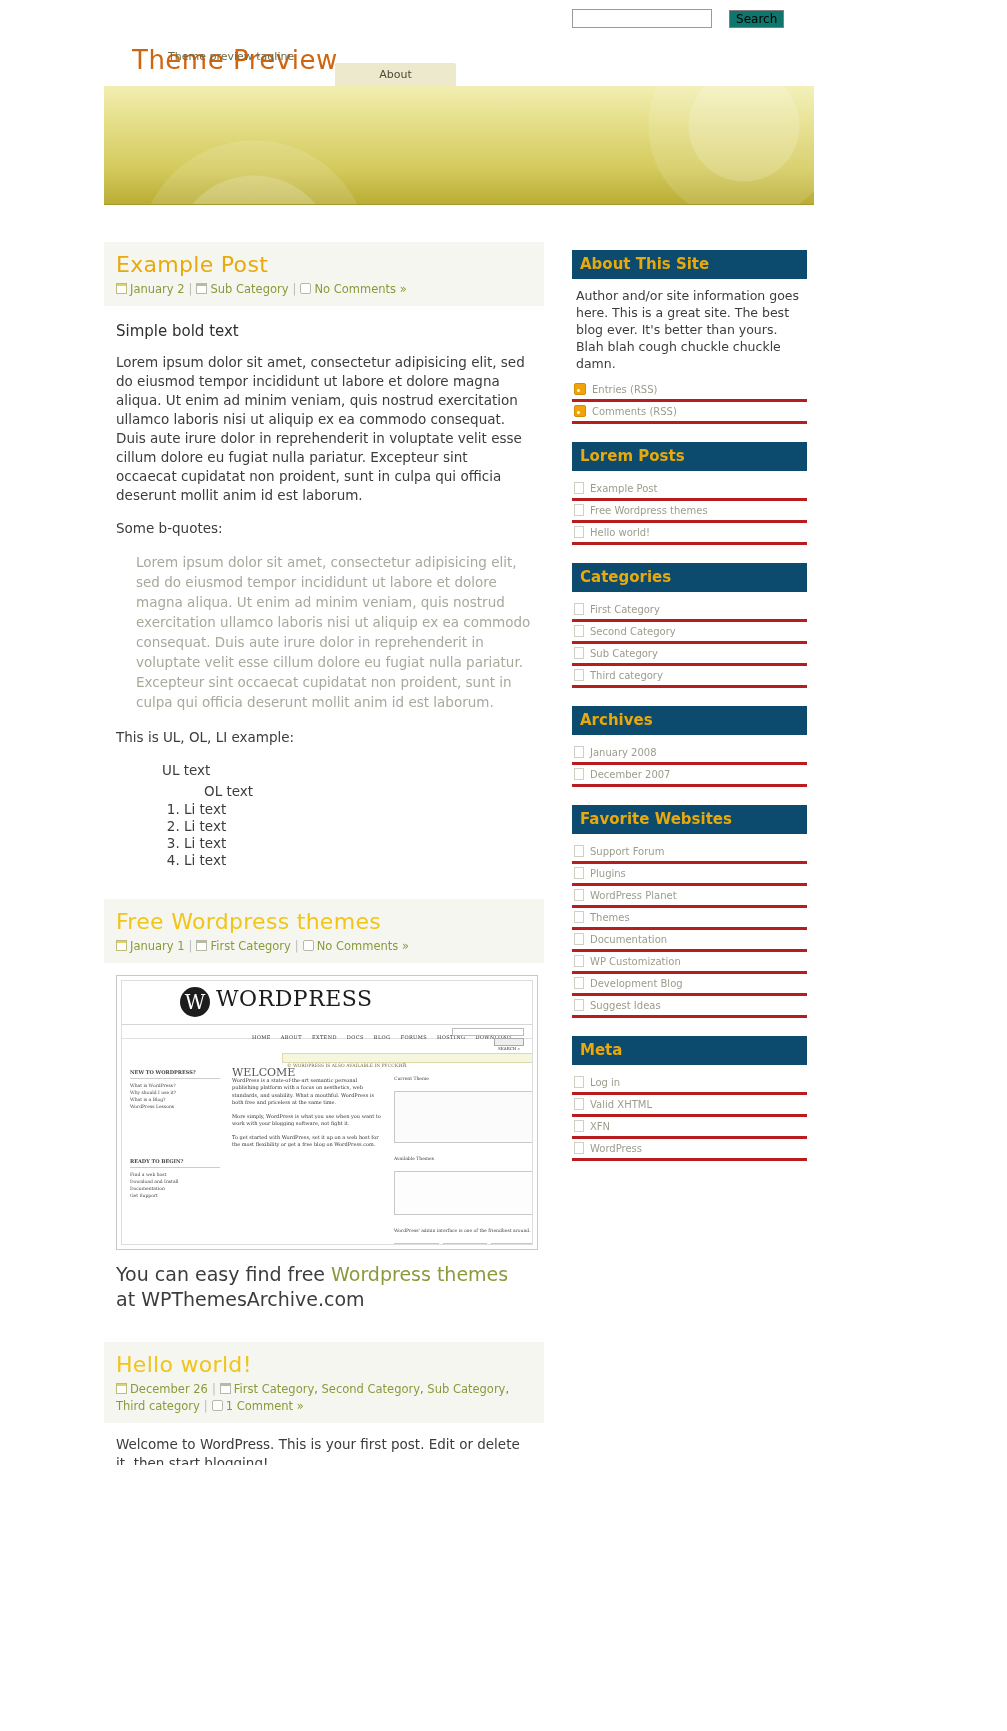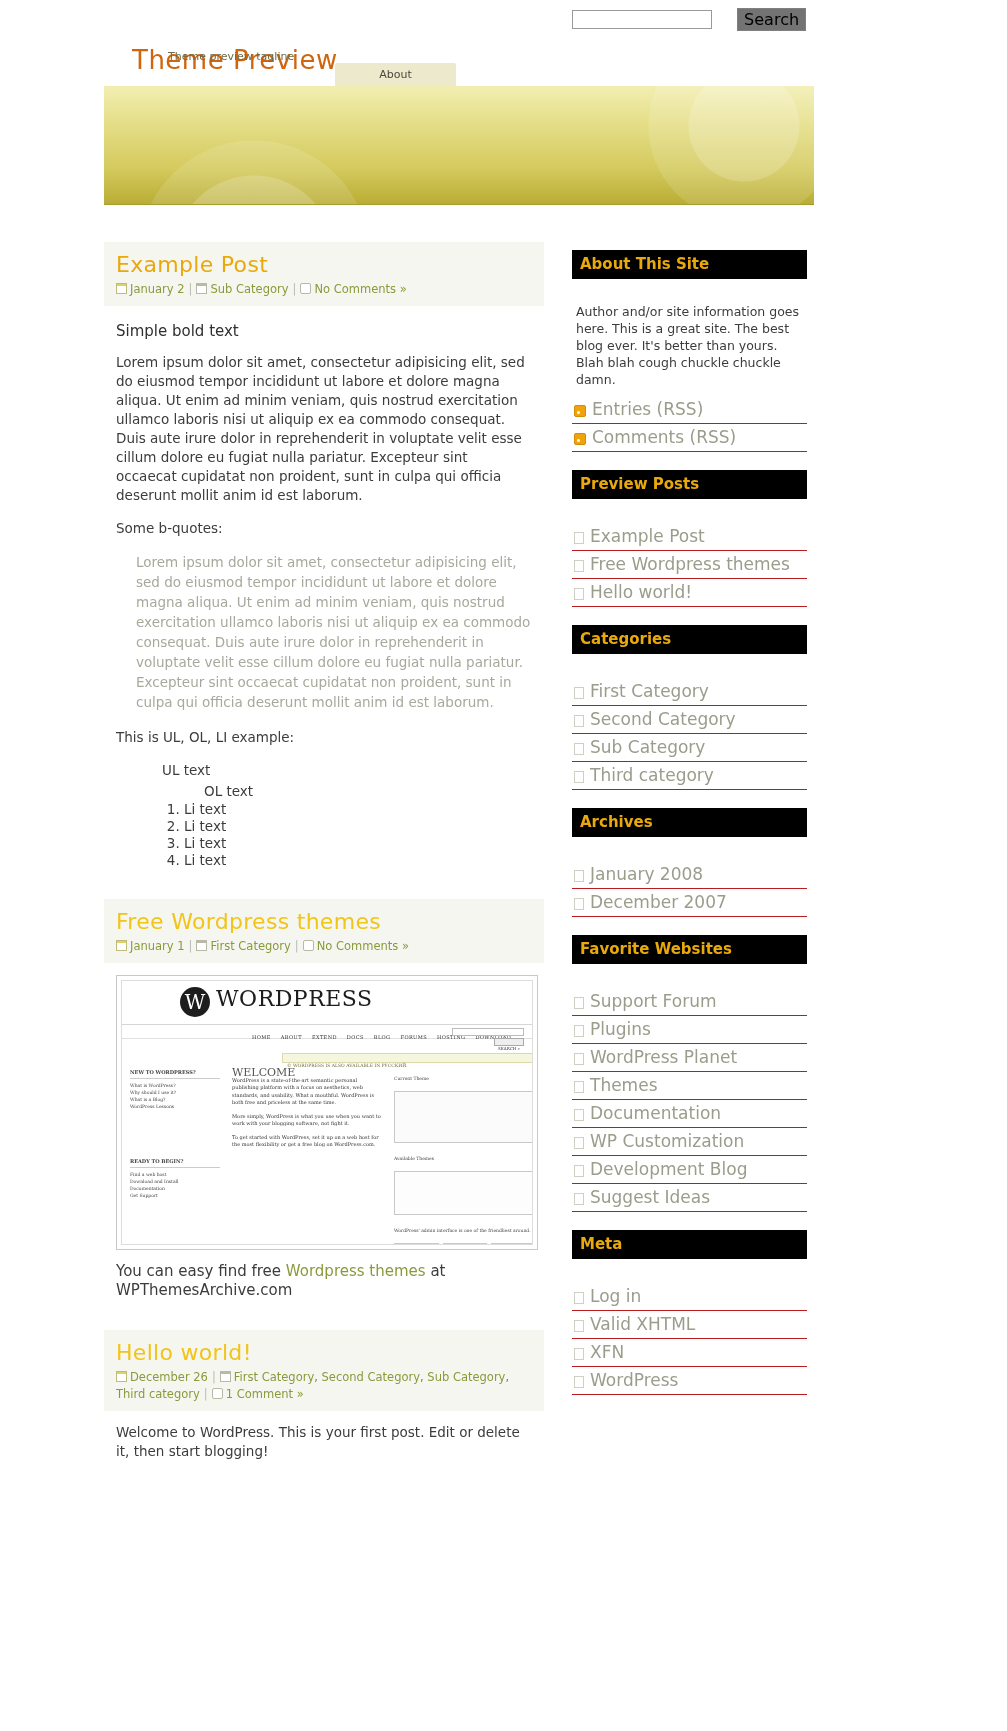--- a/index.html
+++ b/index.html
@@ -90,25 +90,25 @@
     width: 235px;
   }
   .search-input {
     width: 140px; height: 19px;
     border: 1px solid #9a9a9a;
     font-size: 12px;
     padding: 1px 3px;
     vertical-align: middle;
   }
   .search-btn {
-    font-size: 16px;
+    font-size: 12px;
     padding: 1px 6px;
-    margin-left: 20px;
+    margin-left: 12px;
     border: 1px solid #808080;
-    background: #737373;
+    background: #0f766e;
     vertical-align: middle;
     font-family: "DejaVu Sans", "Liberation Sans", sans-serif;
   }
 
   
   .post { margin-bottom: 30px; }
   .post-head {
     background: #f6f6f1;
     padding: 10px 12px 8px 12px;
   }
@@ -238,44 +238,44 @@
     position: absolute; left: 272px; top: 88px; width: 142px;
   }
   .wp-right .ss {
     border: 1px solid #c8c8c8; background: #fbfbfb; height: 52px; margin-bottom: 6px;
   }
   .wp-right .ss2 { border: 1px solid #c8c8c8; background: #fdfdfd; height: 44px; margin-bottom: 6px; }
   .wp-right .cap { font-size: 4.5px; color: #444; margin-bottom: 3px; }
   .wp-thumbs { display: flex; gap: 4px; }
   .wp-thumbs div { flex: 1; height: 28px; border: 1px solid #c8c8c8; background: #eef2f7; }
 
-  .post-foot-text { font-size: 15px; color: #3c3c3c; line-height: 19px; }
+  .post-foot-text { font-size: 19px; color: #3c3c3c; line-height: 25px; }
   .post-foot-text a { color: #8a9a3b; text-decoration: none; }
 
   
   .widget { margin-bottom: 18px; }
   .widget-title {
-    background: #000000;
+    background: #0c4a6e;
     font-size: 15px;
     font-weight: bold;
     color: #e8a90c;
     padding: 5px 8px 6px 8px;
-    margin: 0 0 24px 0;
+    margin: 0 0 8px 0;
   }
   .widget-text {
     font-size: 12.5px;
     color: #3c3c3c;
     line-height: 17px;
     padding: 0 4px 8px 4px;
   }
   .widget ul { list-style: none; margin: 0; padding: 0; }
   .widget li {
-    border-bottom: 1px solid #b91c1c;
+    border-bottom: 3px solid #b91c1c;
     padding: 3px 0 4px 2px;
-    font-size: 17px;
+    font-size: 10px;
   }
   .widget li a { color: #9c9c8c; text-decoration: none; }
   .li-ico {
     display: inline-block;
     width: 10px; height: 12px;
     border: 1px solid #cfcfc4;
     background: #fff;
     vertical-align: -2px;
     margin-right: 6px;
   }
@@ -446,21 +446,21 @@
       <div class="widget">
         <h3 class="widget-title">About This Site</h3>
         <div class="widget-text">Author and/or site information goes here. This is a great site. The best blog ever. It's better than yours. Blah blah cough chuckle chuckle damn.</div>
         <ul>
           <li><span class="rss-ico"></span><a href="#">Entries (RSS)</a></li>
           <li><span class="rss-ico"></span><a href="#">Comments (RSS)</a></li>
         </ul>
       </div>
 
       <div class="widget">
-        <h3 class="widget-title">Preview Posts</h3>
+        <h3 class="widget-title">Lorem Posts</h3>
         <ul>
           <li><span class="li-ico"></span><a href="#">Example Post</a></li>
           <li><span class="li-ico"></span><a href="#">Free Wordpress themes</a></li>
           <li><span class="li-ico"></span><a href="#">Hello world!</a></li>
         </ul>
       </div>
 
       <div class="widget">
         <h3 class="widget-title">Categories</h3>
         <ul>

